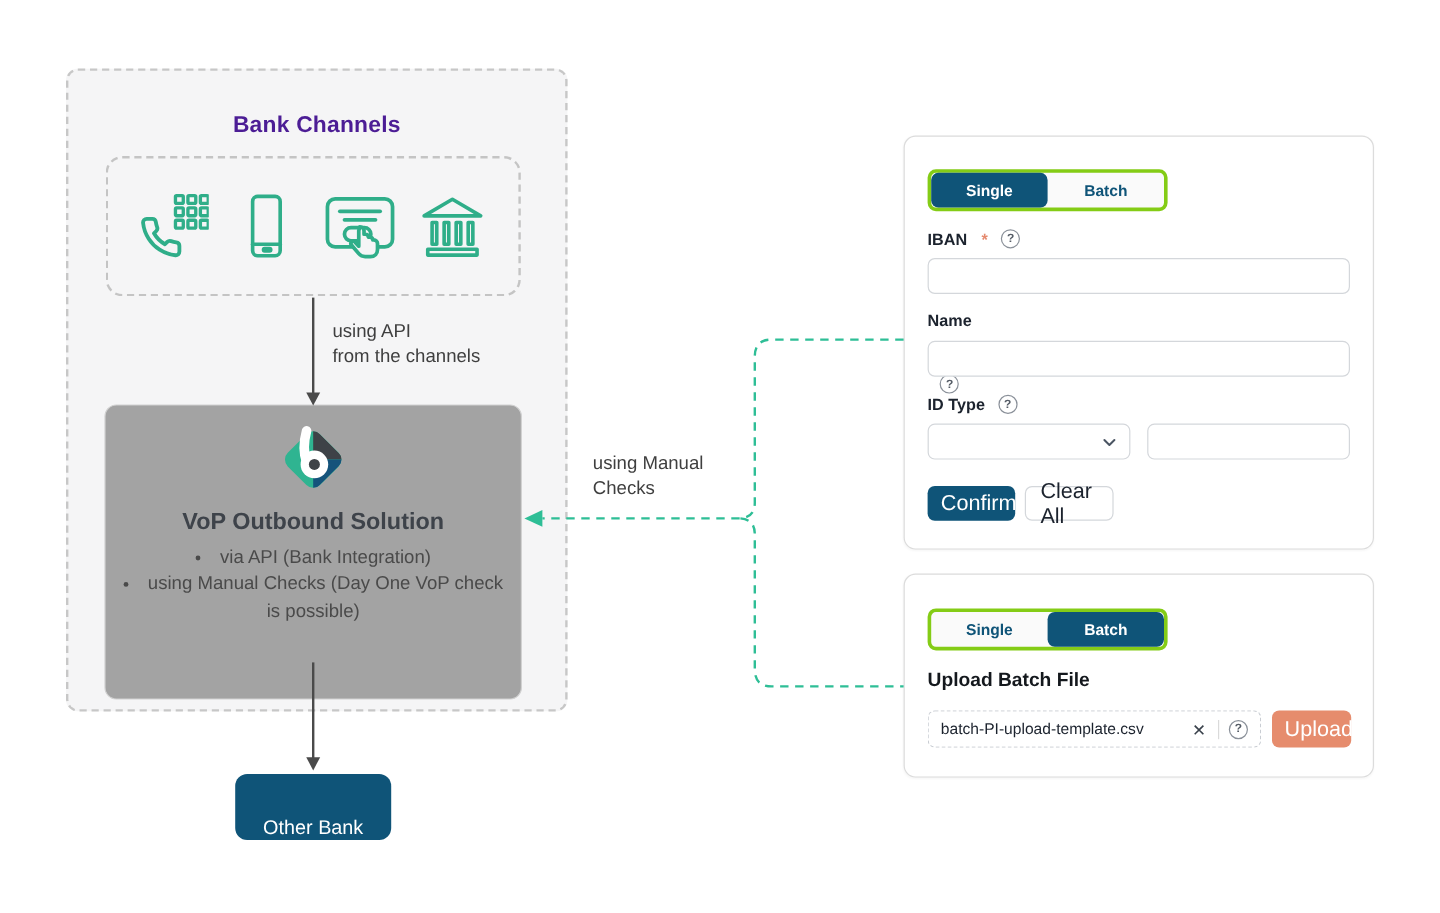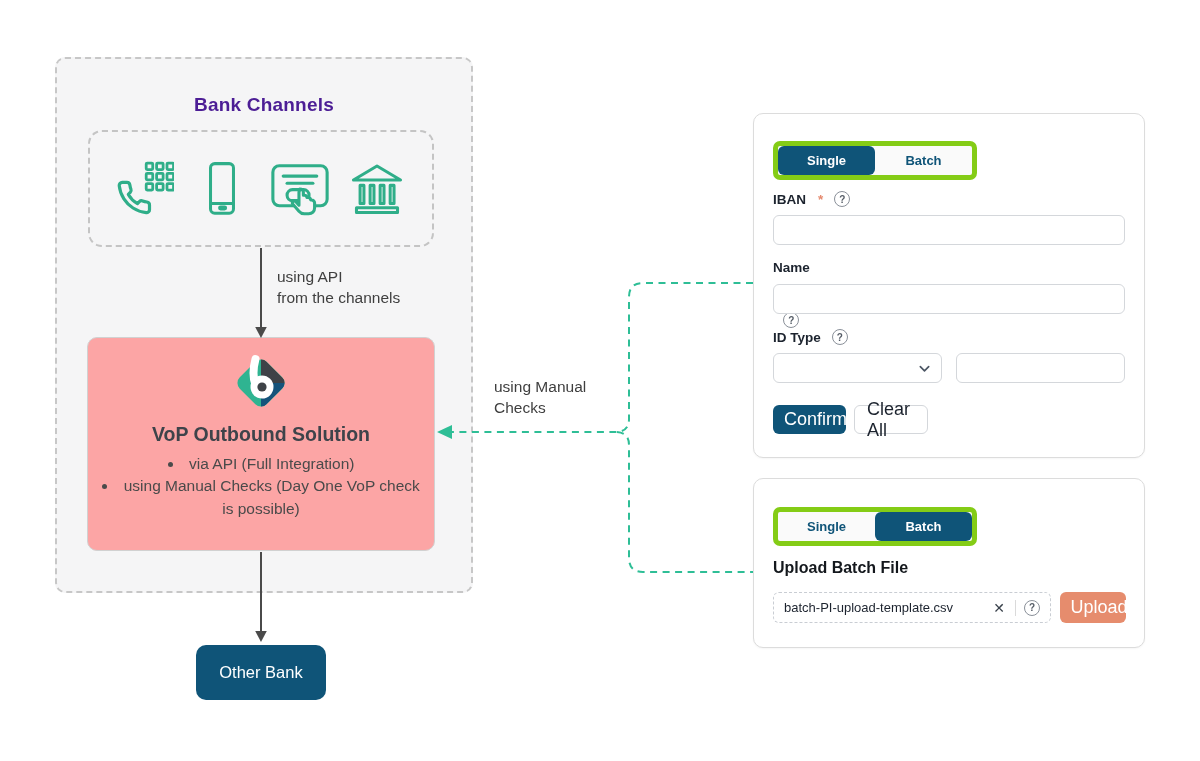--- a/index.html
+++ b/index.html
@@ -14,41 +14,41 @@
               font-weight:600;color:#4c1d95;letter-spacing:.2px;z-index:2;}
   .inner-box{left:88px;top:130px;width:346px;height:117px;border:2px dashed #C4C4C4;
              border-radius:14px;display:flex;align-items:center;justify-content:space-evenly;
              padding:0 8px;z-index:2;}
   .chan-icon{width:62px;height:62px;display:flex;align-items:center;justify-content:center;}
 
   .flow-label{font-size:15.5px;color:#3F3F3F;line-height:1.38;font-weight:500;z-index:2;}
   .lbl-api{left:277px;top:266px;}
   .lbl-manual{left:494px;top:376px;}
 
-  .vop-box{left:87px;top:337px;width:348px;height:214px;background:#fca5a5;
+  .vop-box{left:87px;top:337px;width:348px;height:246px;background:#a3a3a3;
            border:1.5px solid #D1D1D1;border-radius:10px;text-align:center;z-index:2;}
   .vop-logo{margin-top:13px;}
   .vop-title{font-size:19.5px;font-weight:700;color:#3E434A;margin-top:4px;}
   .vop-bullets{margin:7px auto 0;padding:0;width:330px;list-style:disc inside;
                font-size:15.5px;color:#4A4A4A;line-height:1.45;}
 
   .other-bank{left:196px;top:645px;width:130px;height:55px;background:#0F5478;
               border-radius:10px;color:#fff;font-size:16.5px;font-weight:500;
-              display:flex;align-items:center;justify-content:center;z-index:2;}
+              display:flex;align-items:flex-end;justify-content:center;z-index:2;}
 
   
   .wires{left:0;top:0;width:1200px;height:761px;z-index:3;pointer-events:none;}
 
   
   .panel{background:#fff;border:1px solid #DCDCDC;border-radius:10px;z-index:2;
          box-shadow:0 1px 2px rgba(0,0,0,.04);}
   .panel-single{left:753px;top:113px;width:392px;height:345px;}
   .panel-batch{left:753px;top:478px;width:392px;height:170px;}
 
-  .tabs{display:flex;border:5px solid #84cc16;border-radius:7px;background:#FAFAFA;}
+  .tabs{display:flex;border:3px solid #84cc16;border-radius:7px;background:#FAFAFA;}
   .tab{width:97px;height:29px;display:flex;align-items:center;justify-content:center;
        font-size:13px;font-weight:700;color:#0F5478;cursor:pointer;}
   .tab.active{background:#0F5478;color:#fff;border-radius:6px;}
 
   .fld-label{display:flex;align-items:center;gap:11px;font-size:13.5px;font-weight:700;
              color:#1C232E;}
   .req{color:#E58A6F;font-weight:700;margin-left:1px;}
   .qmark{display:inline-flex;width:16px;height:16px;border:1.4px solid #8A9099;
          border-radius:50%;align-items:center;justify-content:center;font-size:10px;
          font-weight:700;color:#555C66;box-sizing:border-box;}
@@ -141,21 +141,21 @@
           <polygon points="13,13 51,13 32,32" fill="#3E4247"></polygon>
           <polygon points="51,13 51,51 32,32" fill="#15537B"></polygon>
         </g>
       </g>
       <path d="M26.5 8 Q22.5 23 26.5 34" stroke="#fff" stroke-width="8" fill="none" stroke-linecap="round"></path>
       <circle cx="33" cy="36" r="11.5" fill="#fff"></circle>
       <circle cx="33" cy="36" r="4.6" fill="#3E4247"></circle>
     </svg>
     <div class="vop-title">VoP Outbound Solution</div>
     <ul class="vop-bullets">
-      <li>via API (Full Integration)</li>
+      <li>via API (Bank Integration)</li>
       <li>using Manual Checks (Day One VoP check is possible)</li>
     </ul>
   </div>
 
   <div class="abs flow-label lbl-manual">
     <div>using Manual</div>
     <div>Checks</div>
   </div>
 
   <div class="abs other-bank">

